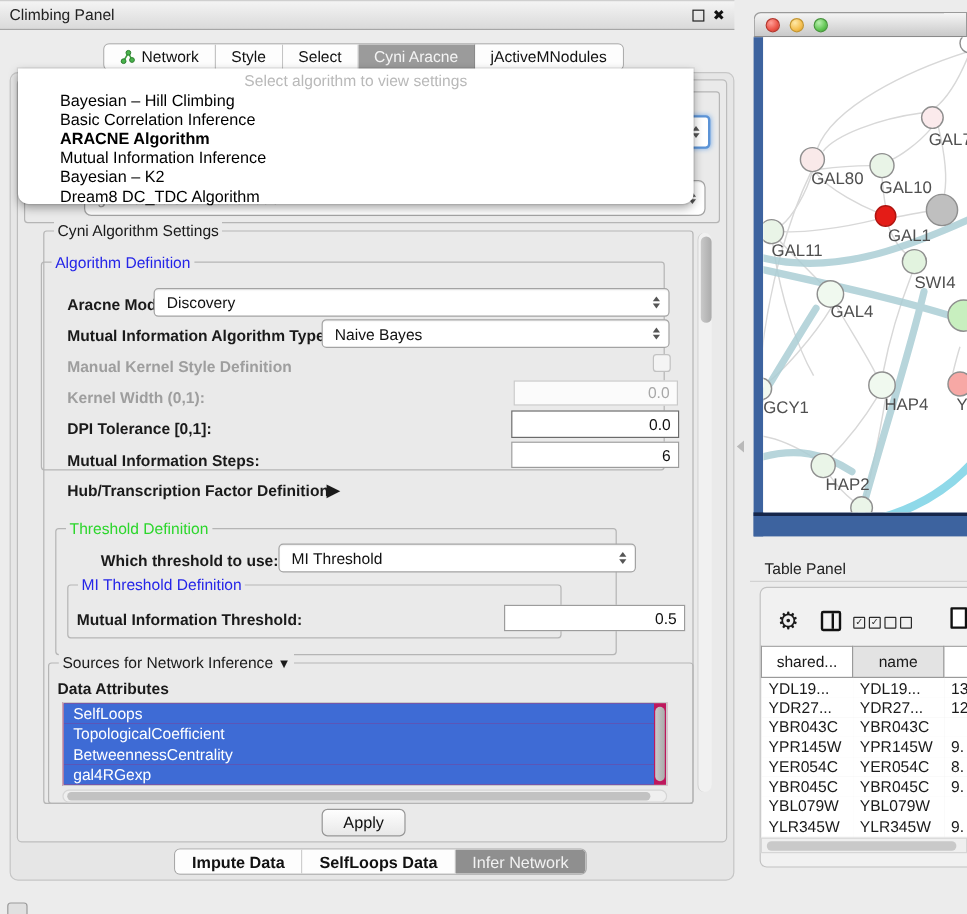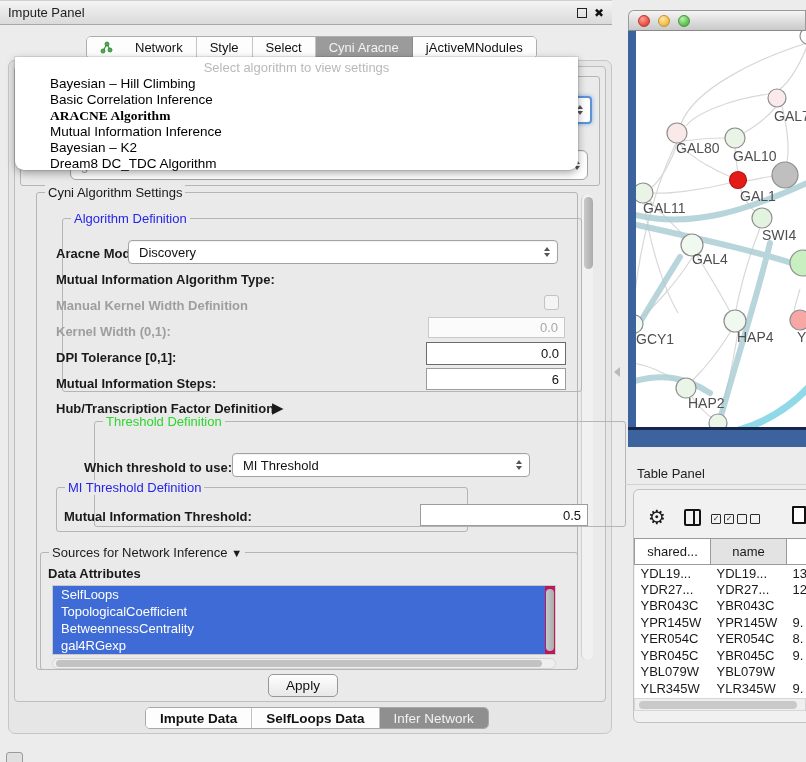--- a/index.html
+++ b/index.html
@@ -13,21 +13,21 @@
     background:linear-gradient(#f4f4f4,#dadada); border-top:1px solid #cfcfcf;
     border-bottom:1px solid #a6a6a6; display:flex; align-items:center; padding:0 8px; }
   .titlebar .title { font-size:13px; color:#222; }
   .tb-btns { margin-left:auto; display:flex; align-items:center; gap:7px; }
   .float-btn { width:10px; height:10px; border:1.5px solid #222; display:inline-block; }
   .close-btn { font-size:12px; font-weight:bold; color:#111; line-height:10px; }
 
   
   .tabstrip { left:86px; top:36px; height:23px; display:flex; align-items:stretch;
     border:1px solid #adadad; border-radius:5px; background:#fdfdfd; overflow:hidden; }
-  .tab { display:flex; align-items:center; gap:22px; padding:0 13px; font-size:13px;
+  .tab { display:flex; align-items:center; gap:5px; padding:0 13px; font-size:13px;
     border-right:1px solid #c4c4c4; background:#fdfdfd; color:#111; white-space:nowrap; }
   .tab:last-child { border-right:none; }
   .tab.selected { background:#9b9b9b; color:#f4f4f4; border-right-color:#8a8a8a; }
   .net-ico { width:13px; height:13px; }
 
   
   .panel-body { left:8px; top:60px; width:604px; height:674px; background:#e6e6e6;
     border:1px solid #c6c6c6; border-radius:7px; }
   .panel-inner { left:14px; top:66px; width:592px; height:636px; background:#eaeaea;
     border:1px solid #bdbdbd; border-radius:4px; }
@@ -70,21 +70,21 @@
   
   .attr-list { background:#be185d; border:1px solid #c9c9c9; overflow:hidden; }
   .attr-row { height:17px; line-height:17px; padding-left:8px; color:#fff; font-size:13px;
     background:#3e6bd5; width:calc(100% - 10px); }
 
   
   .dropdown { left:15px; top:57px; width:563px; height:113px; background:#fff;
     border-radius:0 0 9px 9px; box-shadow:0 3px 8px rgba(0,0,0,.35), 0 0 0 1px rgba(0,0,0,.08); z-index:40; }
   .dd-header { text-align:center; color:#b9b9b9; font-size:13px; padding-top:3px; height:19px; }
   .dd-item { height:16px; line-height:16px; padding-left:3px; font-size:13.5px; color:#000; white-space:nowrap;margin-left:32px; }
-  .dd-item.bold { font-weight:bold;font-family:Liberation Serif, serif; }
+  .dd-item.bold { font-weight:bold; }
 
   
   .apply-btn { left:268px; top:674px; width:70px; height:23px; border:1px solid #979797;
     border-radius:5px; background:linear-gradient(#fefefe,#e8e8e8); display:flex;
     align-items:center; justify-content:center; font-size:13.5px; color:#111; }
 
   .bottom-tabs { left:145px; top:707px; height:22px; display:flex; border:1px solid #a8a8a8;
     border-radius:5px; overflow:hidden; background:#fdfdfd; }
   .btab { display:flex; align-items:center; padding:0 14px; font-size:13.5px; font-weight:bold;
     color:#111; border-right:1px solid #c2c2c2; background:#fdfdfd; white-space:nowrap; }
@@ -124,21 +124,21 @@
   .splitter-handle { width:0; height:0; border-top:5px solid transparent; border-bottom:5px solid transparent; border-right:6px solid #b9b9b9; }
 
   svg text { font-family:"Liberation Sans","DejaVu Sans",sans-serif; }
 </style>
 </head>
 <body>
 
 <div id="stage">
 
   <div class="abs titlebar">
-    <span class="title">Impute Panel</span>
+    <span class="title">Climbing Panel</span>
     <span class="tb-btns">
       <span class="float-btn"></span>
       <span class="close-btn">✖</span>
     </span>
   </div>
 
   <div class="abs tabstrip">
     <div class="tab">
       <svg class="net-ico" viewBox="0 0 13 13">
         <line x1="3" y1="10" x2="7" y2="3" stroke="#3a9e3a" stroke-width="1.3"></line>
@@ -192,68 +192,75 @@
   </div>
 
   <div class="abs groupbox" style="left:36px; top:192px; width:542px; height:478px;">
     <span class="legend">Cyni Algorithm Settings</span>
   </div>
 
   <div class="abs vtrack" style="left:581px; top:194px; width:12px; height:466px;">
     <div class="vthumb" style="top:3px; height:72px;"></div>
   </div>
 
-  <div class="abs groupbox" style="left:62px; top:218px; width:520px; height:174px;">
+  <div class="abs groupbox" style="left:34px; top:218px; width:520px; height:174px;">
     <span class="legend blue">Algorithm Definition</span>
   </div>
 
   <span class="lbl" style="left:56px; top:246px;">Aracne Mode:</span>
   <div class="abs combo" style="left:128px; top:240px; width:430px; height:24px;">
     <span>Discovery</span>
     <span class="spin">
         <span class="up"></span>
         <span class="dn"></span>
       </span>
   </div>
 
   <span class="lbl" style="left:56px; top:272px;">Mutual Information Algorithm Type:</span>
-
-  <span class="lbl dim" style="left:56px; top:298px;">Manual Kernel Width Definition</span>
+  <div class="abs combo" style="left:268px; top:266px; width:290px; height:24px;">
+    <span>Naive Bayes</span>
+    <span class="spin">
+        <span class="up"></span>
+        <span class="dn"></span>
+      </span>
+  </div>
+
+  <span class="lbl dim" style="left:56px; top:298px;">Manual Kernel Style Definition</span>
   <span class="checkbox" style="left:544px; top:295px;"></span>
 
   <span class="lbl dim" style="left:56px; top:324px;">Kernel Width (0,1):</span>
   <input class="num dim" style="left: 428px; top: 317px; width: 137px; height: 21px;" readonly="" value="0.0">
 
   <span class="lbl" style="left:56px; top:350px;">DPI Tolerance [0,1]:</span>
   <input class="num strong" style="left: 426px; top: 342px; width: 140px; height: 23px;" readonly="" value="0.0">
 
   <span class="lbl" style="left:56px; top:376px;">Mutual Information Steps:</span>
   <input class="num" style="left: 426px; top: 368px; width: 140px; height: 22px;" readonly="" value="6">
 
   <span class="lbl" style="left:56px; top:401px; font-weight:bold;">Hub/Transcription Factor Definition</span>
   <span class="abs" style="left:272px; top:399px; font-size:15px;">▶</span>
 
-  <div class="abs groupbox" style="left:46px; top:421px; width:532px; height:106px;margin-left:48px;">
+  <div class="abs groupbox" style="left:46px; top:440px; width:468px; height:106px;">
     <span class="legend green">Threshold Definition</span>
   </div>
 
   <span class="lbl" style="left:84px; top:460px;">Which threshold to use:</span>
   <div class="abs combo" style="left:232px; top:453px; width:298px; height:24px;">
     <span>MI Threshold</span>
     <span class="spin">
         <span class="up"></span>
         <span class="dn"></span>
       </span>
   </div>
 
   <div class="abs groupbox" style="left:56px; top:487px; width:412px; height:45px;">
     <span class="legend blue">MI Threshold Definition</span>
   </div>
   <span class="lbl" style="left:64px; top:509px;">Mutual Information Threshold:</span>
-  <input class="num" style="left: 420px; top: 504px; width: 168px; height: 22px;" readonly="" value="0.5">
+  <input class="num" style="left: 420px; top: 504px; width: 151px; height: 22px;" readonly="" value="0.5">
 
   <div class="abs groupbox" style="left:40px; top:552px; width:538px; height:118px;">
     <span class="legend" style="font-size:13px;">
       <span>Sources for Network Inference</span>
       <span style="font-size:11px;">▼</span>
     </span>
   </div>
   <span class="lbl" style="left:48px; top:566px;">Data Attributes</span>
 
   <div class="abs attr-list" style="left:52px; top:585px; width:504px; height:70px;">

